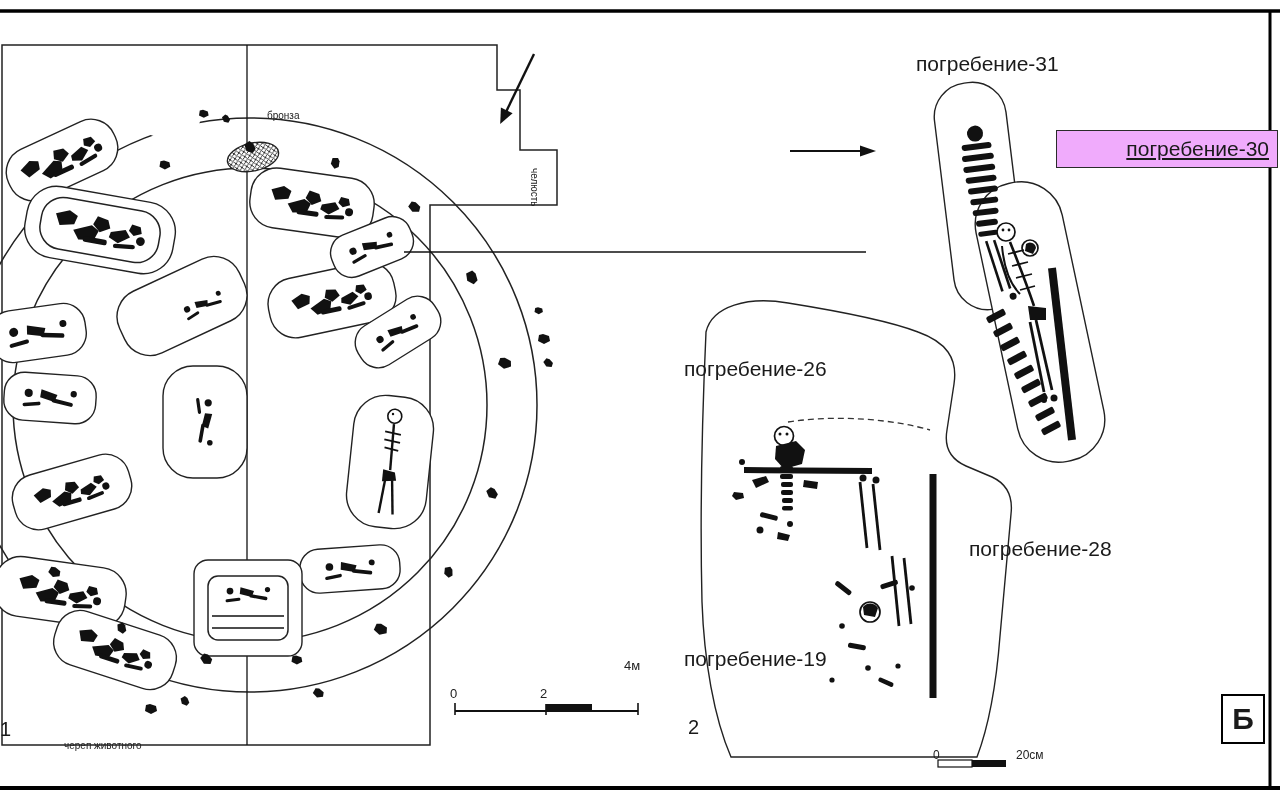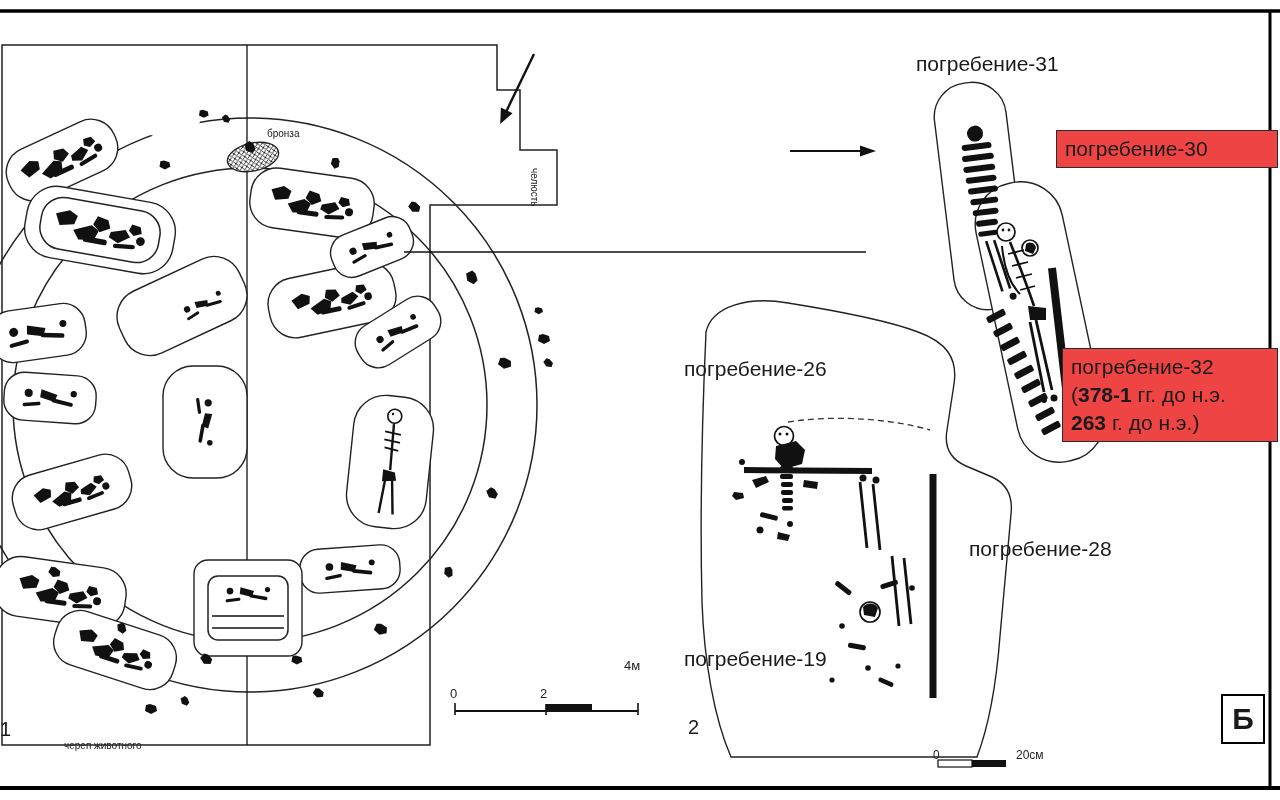--- a/index.html
+++ b/index.html
@@ -3,22 +3,22 @@
 <meta charset="utf-8">
 <style>
   html,body{margin:0;padding:0;background:#fff;}
   .canvas{position:relative;width:1280px;height:800px;background:#fff;overflow:hidden;
           font-family:"Liberation Sans",sans-serif;color:#1a1a1a;}
   .canvas svg{position:absolute;left:0;top:0;}
   .lbl{position:absolute;white-space:nowrap;font-size:21px;}
   .num{font-size:20px;}
   .sm{font-size:10px;color:#222;}
   .vert{transform:rotate(90deg);transform-origin:left top;}
-  .labelbox{position:absolute;border:1.6px solid #2b2b2b;background:#ef4444;padding:4px 8px;
-            text-align:left;font-size:21px;line-height:1.33;}
+  .labelbox{position:absolute;border:1.6px solid #2b2b2b;background:#f0abfc;padding:4px 8px;
+            text-align:right;font-size:21px;line-height:1.33;text-decoration:underline;}
   .letterbox{position:absolute;border:2.5px solid #000;background:#fff;display:flex;
              align-items:center;justify-content:center;font-weight:bold;font-size:30px;}
   .scale-lbl{position:absolute;font-size:13px;color:#222;}
   .scale-lbl.tiny{font-size:12px;}
   
   .outline{fill:#fff;stroke:#222;stroke-width:1.4;}
   .thin{fill:none;stroke:#222;stroke-width:1.5;}
   .ink{fill:#111;stroke:none;}
   .inkline{stroke:#111;fill:none;}
   .dash{stroke:#333;stroke-width:1.3;fill:none;stroke-dasharray:6 4;}
@@ -320,36 +320,31 @@
     <line x1="1270" y1="11" x2="1270" y2="788" stroke="#000" stroke-width="3"></line>
   </g>
 </svg>
 
 <div class="lbl" style="left:916px;top:52px">погребение-31</div>
 
 <div class="labelbox" style="left:1056px;top:130px;width:204px">
   <div><span>погребение-30</span></div>
 </div>
 
-<div class="labelbox" style="left:1062px;top:348px;width:198px">
-  <div><span>погребение-32</span></div>
-  <div><span>(</span><b>378-1</b><span> гг. до н.э.</span></div>
-  <div><b>263</b><span> г. до н.э.)</span></div>
-</div>
 
 <div class="lbl" style="left:684px;top:357px">погребение-26</div>
 <div class="lbl" style="left:969px;top:537px">погребение-28</div>
 <div class="lbl" style="left:684px;top:647px">погребение-19</div>
 
 <div class="lbl num" style="left:0px;top:718px">1</div>
 <div class="lbl num" style="left:688px;top:716px">2</div>
 
 <div class="letterbox" style="left:1221px;top:694px;width:40px;height:46px">Б</div>
 
-<div class="lbl sm" style="left:267px;top:128px">бронза</div>
+<div class="lbl sm" style="left:267px;top:110px">бронза</div>
 <div class="lbl sm vert" style="left:540px;top:168px">челюсть</div>
 <div class="lbl sm" style="left:64px;top:740px">череп животного</div>
 
 <div class="scale-lbl" style="left:450px;top:686px">0</div>
 <div class="scale-lbl" style="left:540px;top:686px">2</div>
 <div class="scale-lbl" style="left:624px;top:658px">4м</div>
 <div class="scale-lbl tiny" style="left:933px;top:748px">0</div>
 <div class="scale-lbl tiny" style="left:1016px;top:748px">20см</div>
 
 </div>

